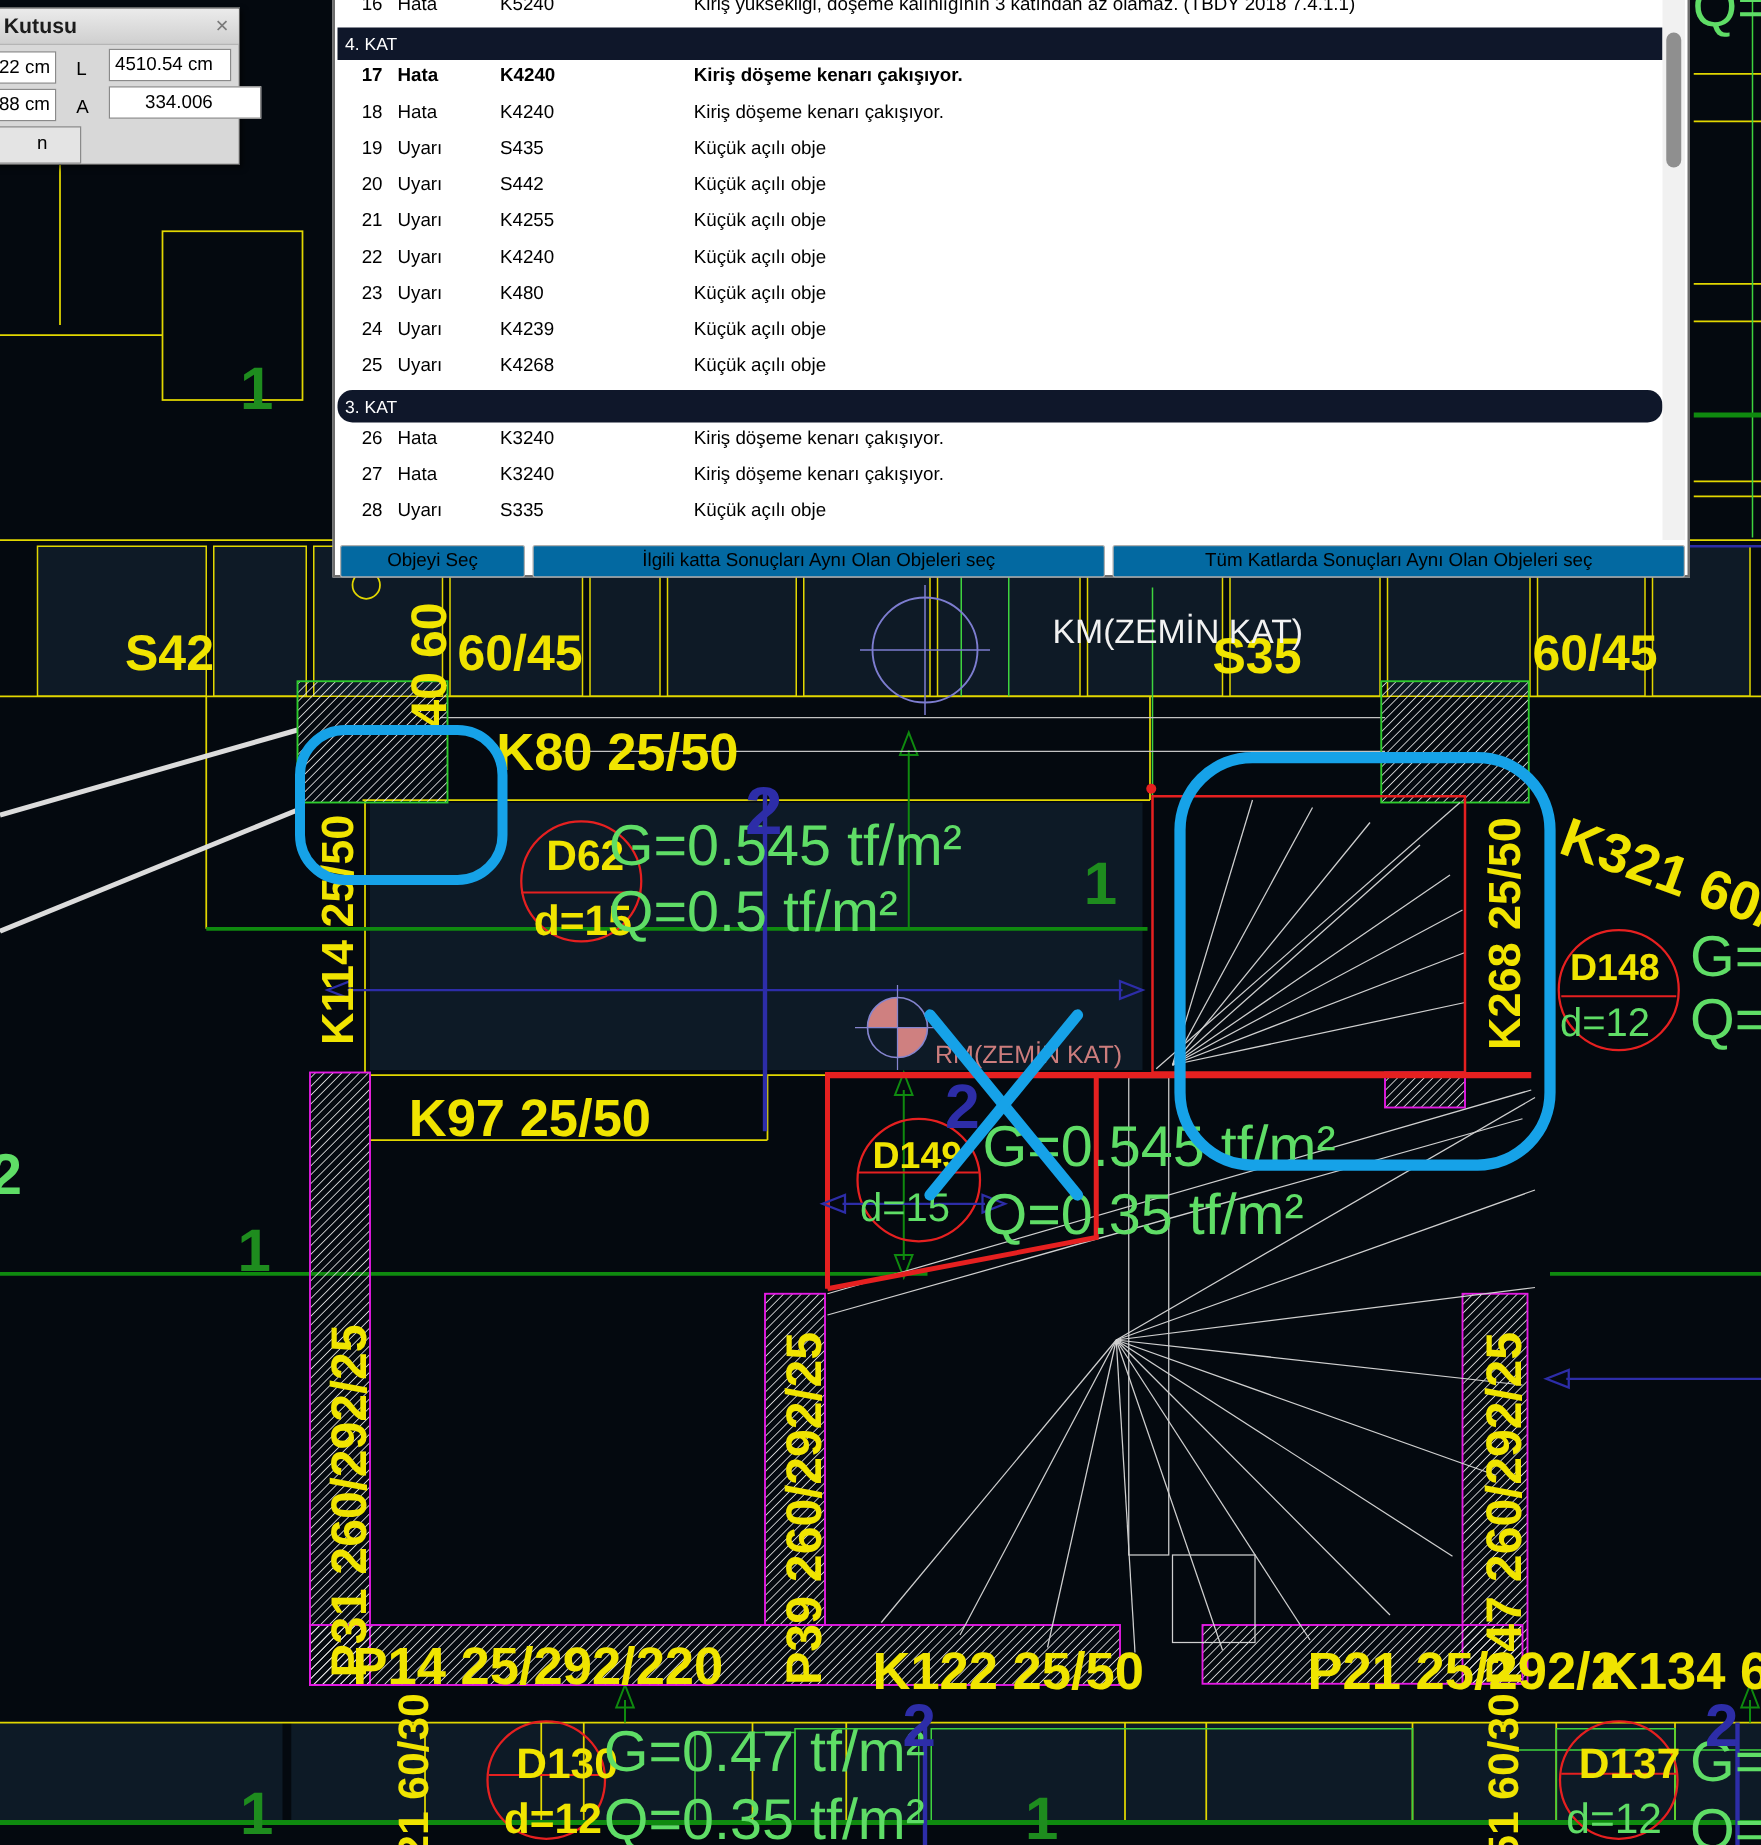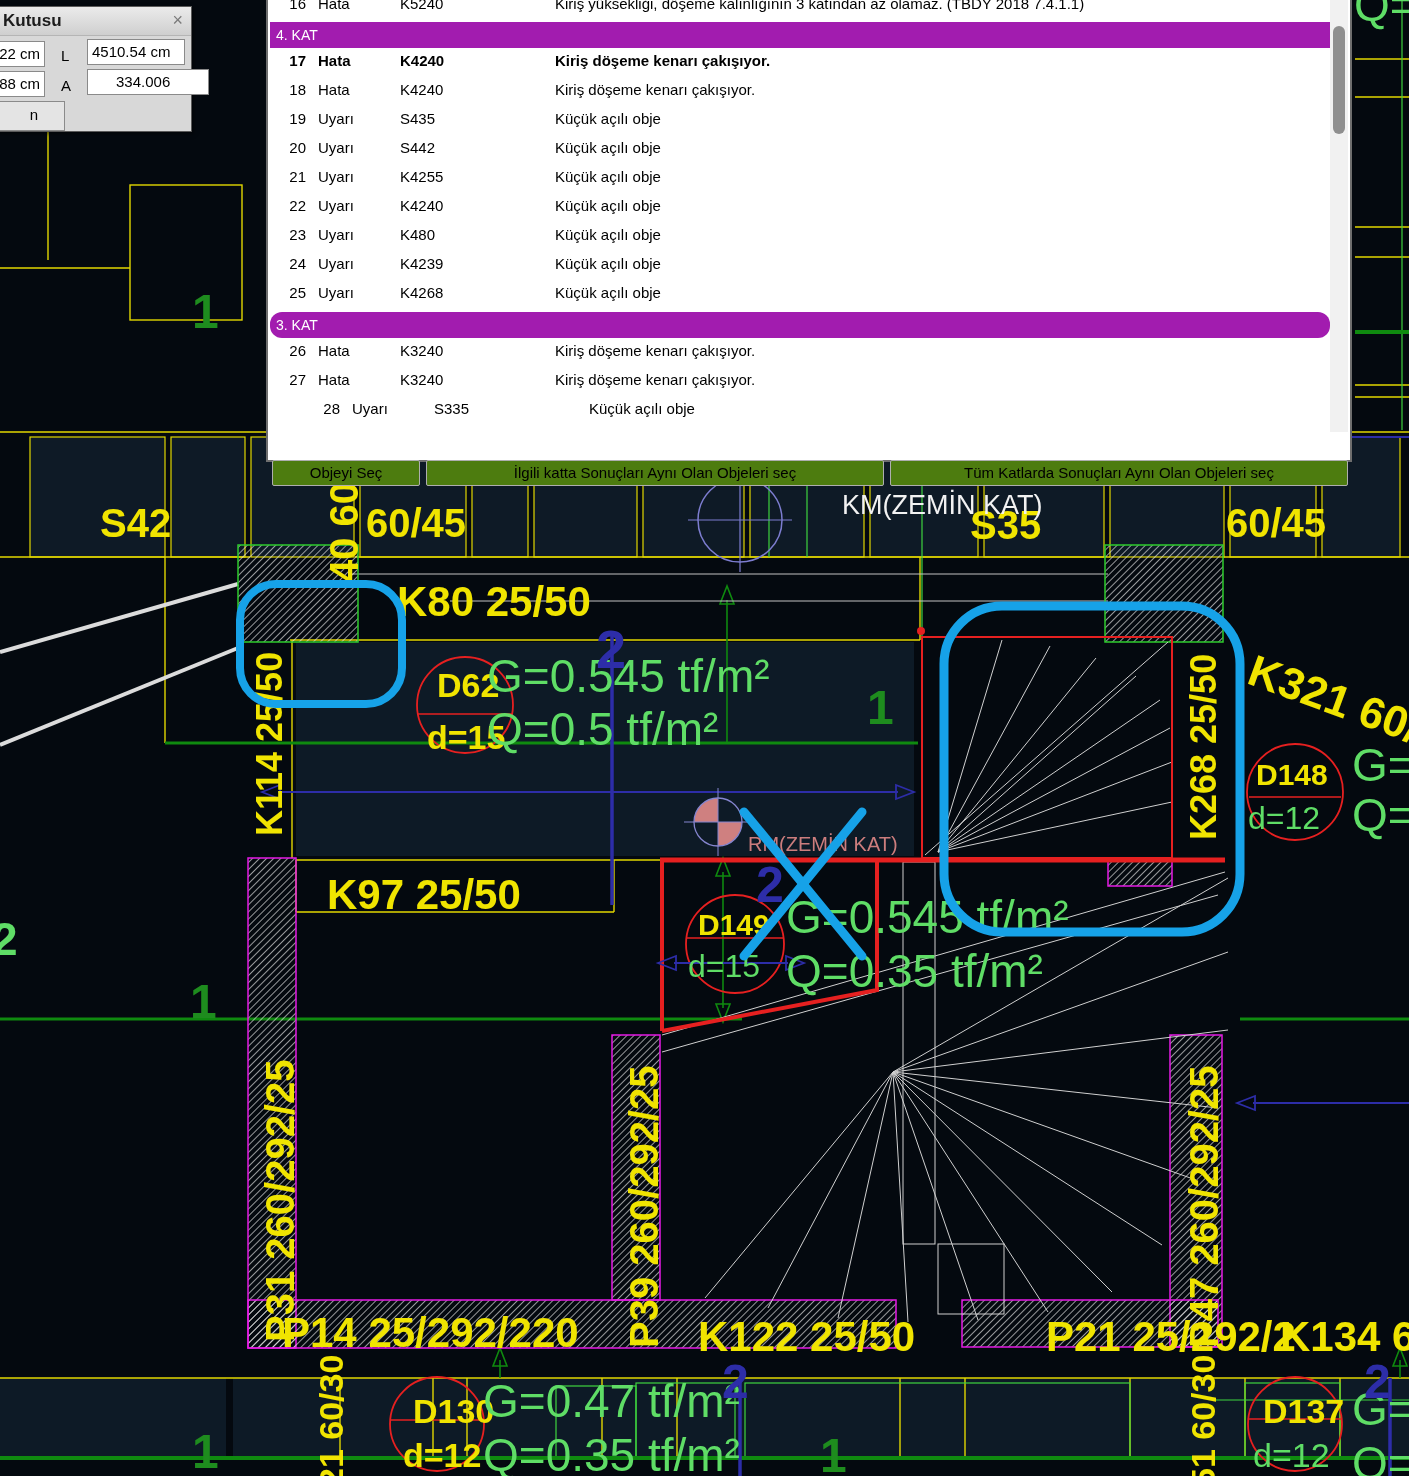--- a/index.html
+++ b/index.html
@@ -26,24 +26,24 @@
   .flbl{position:absolute;font-size:15px;color:#000;}
   #measure-dlg .btn-part{position:absolute;left:-60px;top:94px;width:110px;height:28px;background:#e4e4e4;border:1px solid #8a8a8a;font-size:15px;text-align:right;padding-right:26px;line-height:26px;}
   
   #error-dlg{position:absolute;left:266px;top:-16px;width:1086px;height:478px;background:#fff;border:2px solid #6e6e6e;z-index:10;box-sizing:border-box;}
   .erow{position:absolute;height:22px;font-size:15px;color:#000;width:1058px;}
   .erow span{position:absolute;top:0;}
   .erow .no{left:8px;width:30px;text-align:right;}
   .erow .ty{left:50px;}
   .erow .cd{left:132px;}
   .erow .ds{left:287px;}
-  .fhdr{position:absolute;left:2px;width:1060px;height:26px;background:#a21caf;color:#fff;font-size:14px;line-height:26px;padding-left:6px;box-sizing:border-box;}
+  .fhdr{position:absolute;left:2px;width:1060px;height:26px;background:#0f172a;color:#fff;font-size:14px;line-height:26px;padding-left:6px;box-sizing:border-box;}
   .sbtrack{position:absolute;left:1062px;top:0;width:18px;height:446px;background:#f1f1f1;}
   .sbthumb{position:absolute;left:3px;top:40px;width:12px;height:108px;background:#8f8f8f;border-radius:6px;}
-  .ebtn{position:absolute;top:450px;height:26px;background:#4d7c0f;border:1px solid #aeaeae;border-radius:2px;font-size:15px;color:#000;text-align:center;line-height:24px;box-sizing:border-box;margin-top:24px;}
+  .ebtn{position:absolute;top:450px;height:26px;background:#0369a1;border:1px solid #aeaeae;border-radius:2px;font-size:15px;color:#000;text-align:center;line-height:24px;box-sizing:border-box;}
   #eb1{left:4px;width:148px;}
   #eb2{left:158px;width:458px;}
   #eb3{left:622px;width:458px;}
 </style>
 </head>
 <body>
 
 <div id="canvas">
 
   <svg id="base-svg" width="1409" height="1476">
@@ -394,21 +394,21 @@
         <span class="ty">Hata</span>
         <span class="cd">K3240</span>
         <span class="ds">Kiriş döşeme kenarı çakışıyor.</span>
     </div>
     <div class="erow" style="top:385px;">
       <span class="no">27</span>
         <span class="ty">Hata</span>
         <span class="cd">K3240</span>
         <span class="ds">Kiriş döşeme kenarı çakışıyor.</span>
     </div>
-    <div class="erow" style="top:414px;margin-left:34px;">
+    <div class="erow" style="top:414px;">
       <span class="no">28</span>
         <span class="ty">Uyarı</span>
         <span class="cd">S335</span>
         <span class="ds">Küçük açılı obje</span>
     </div>
     <div class="sbtrack">
         <div class="sbthumb"></div>
       </div>
     <div class="ebtn" id="eb1">Objeyi Seç</div>
     <div class="ebtn" id="eb3">Tüm Katlarda Sonuçları Aynı Olan Objeleri seç</div>

